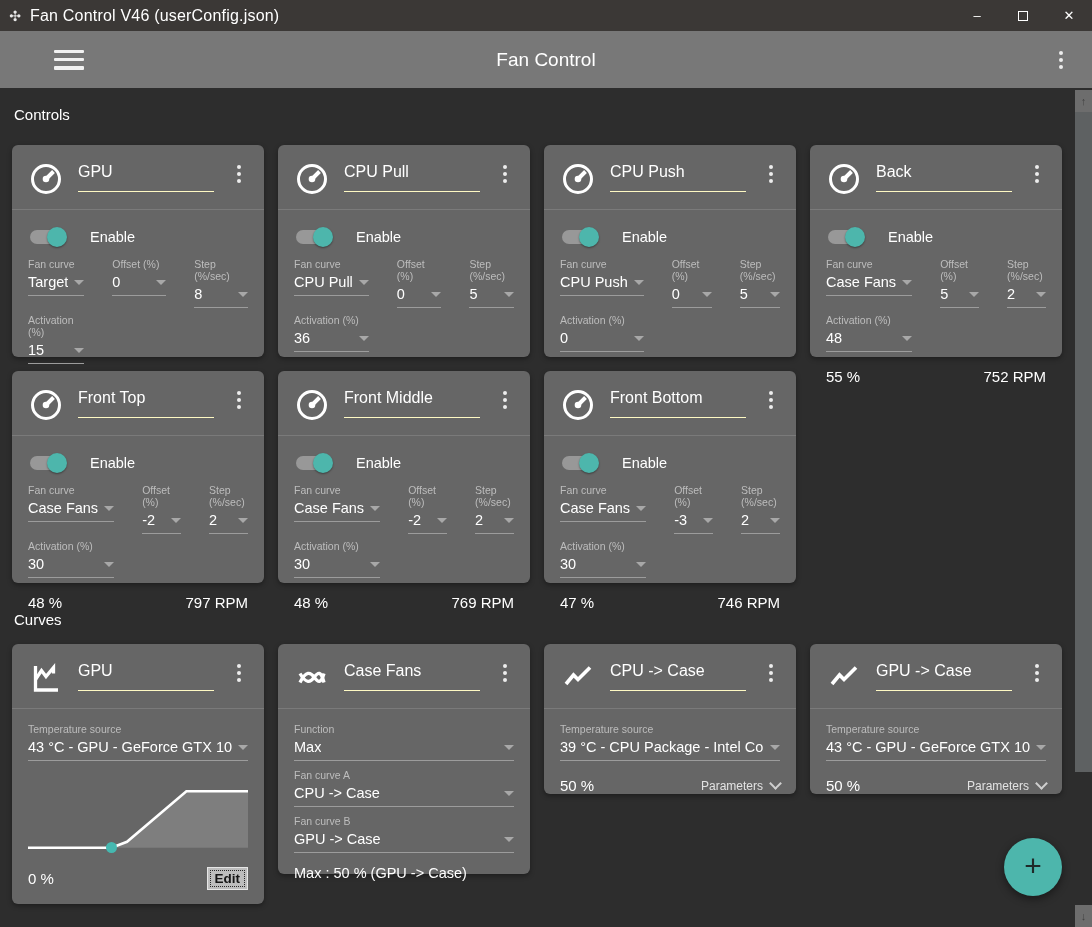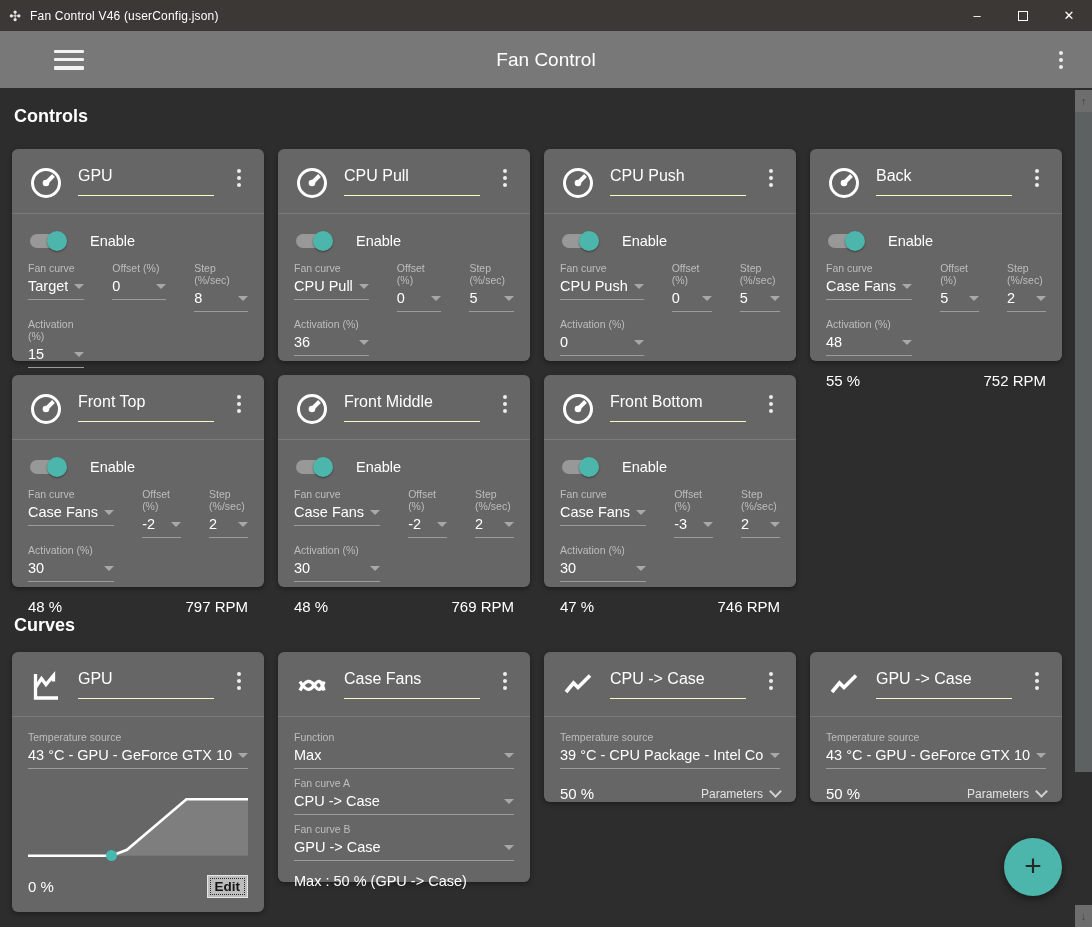--- a/index.html
+++ b/index.html
@@ -2,41 +2,41 @@
 <html><head>
 <meta charset="utf-8">
 <style>
   * { margin:0; padding:0; box-sizing:border-box; }
   html,body { width:1092px; height:927px; overflow:hidden; background:#2d2d2d;
               font-family:"Liberation Sans", sans-serif; }
 
   
   .titlebar { height:31px; background:#3b3836; display:flex; align-items:center; color:#fff; }
   .titlebar .appicon { width:30px; text-align:center; font-size:14px; color:#e8e8e8; }
-  .titlebar .wtitle { font-size:12px; letter-spacing:.2px; }
+  .titlebar .wtitle { font-size:16px; letter-spacing:.2px; }
   .titlebar .spacer { flex:1; }
   .winbtn { width:46px; height:31px; display:flex; align-items:center; justify-content:center;
             color:#fff; font-size:13px; cursor:default; }
   .winbtn .maxbox { width:10px; height:10px; border:1.5px solid #fff; display:block; }
 
   
   .appbar { height:57px; background:#787878; display:flex; align-items:center; position:relative;padding-left:40px; }
   .hamburger { width:30px; height:20px; margin-left:14px; display:flex; flex-direction:column;
                justify-content:space-between; cursor:pointer; }
   .hamburger i { display:block; height:3.5px; background:#f2f2f2; border-radius:1px; }
   .appbar-title { position:absolute; left:0; right:0; text-align:center; color:#fff; font-size:19px; }
   .appbar-kebab { position:absolute; right:22px; top:18px; }
 
   .kebab { width:18px; height:22px; display:flex; flex-direction:column; align-items:center;
            justify-content:center; gap:3px; cursor:pointer; }
   .kebab i { width:4px; height:4px; border-radius:50%; background:#ededed; display:block; }
 
   
   .content { position:absolute; top:88px; left:0; right:17px; bottom:0; padding:0 0 0 12px; }
-  .section-title { color:#fff; font-size:18px; font-weight:bold; margin:18px 0 0 2px; }
+  .section-title { color:#fff; font-size:15px; font-weight:normal; margin:18px 0 0 2px; }
 
   .cards-row { display:flex; gap:14px; }
   .row-controls-1 { margin-top:22px; }
   .row-controls-2 { margin-top:14px; }
   .row-curves { margin-top:16px; align-items:flex-start; }
 
   .card { width:252px; background:#666666; border-radius:6px; padding:14px 16px 0 16px;
           box-shadow:0 2px 5px rgba(0,0,0,.35); color:#fff; position:relative; }
   .control-card { height:212px; }
 

